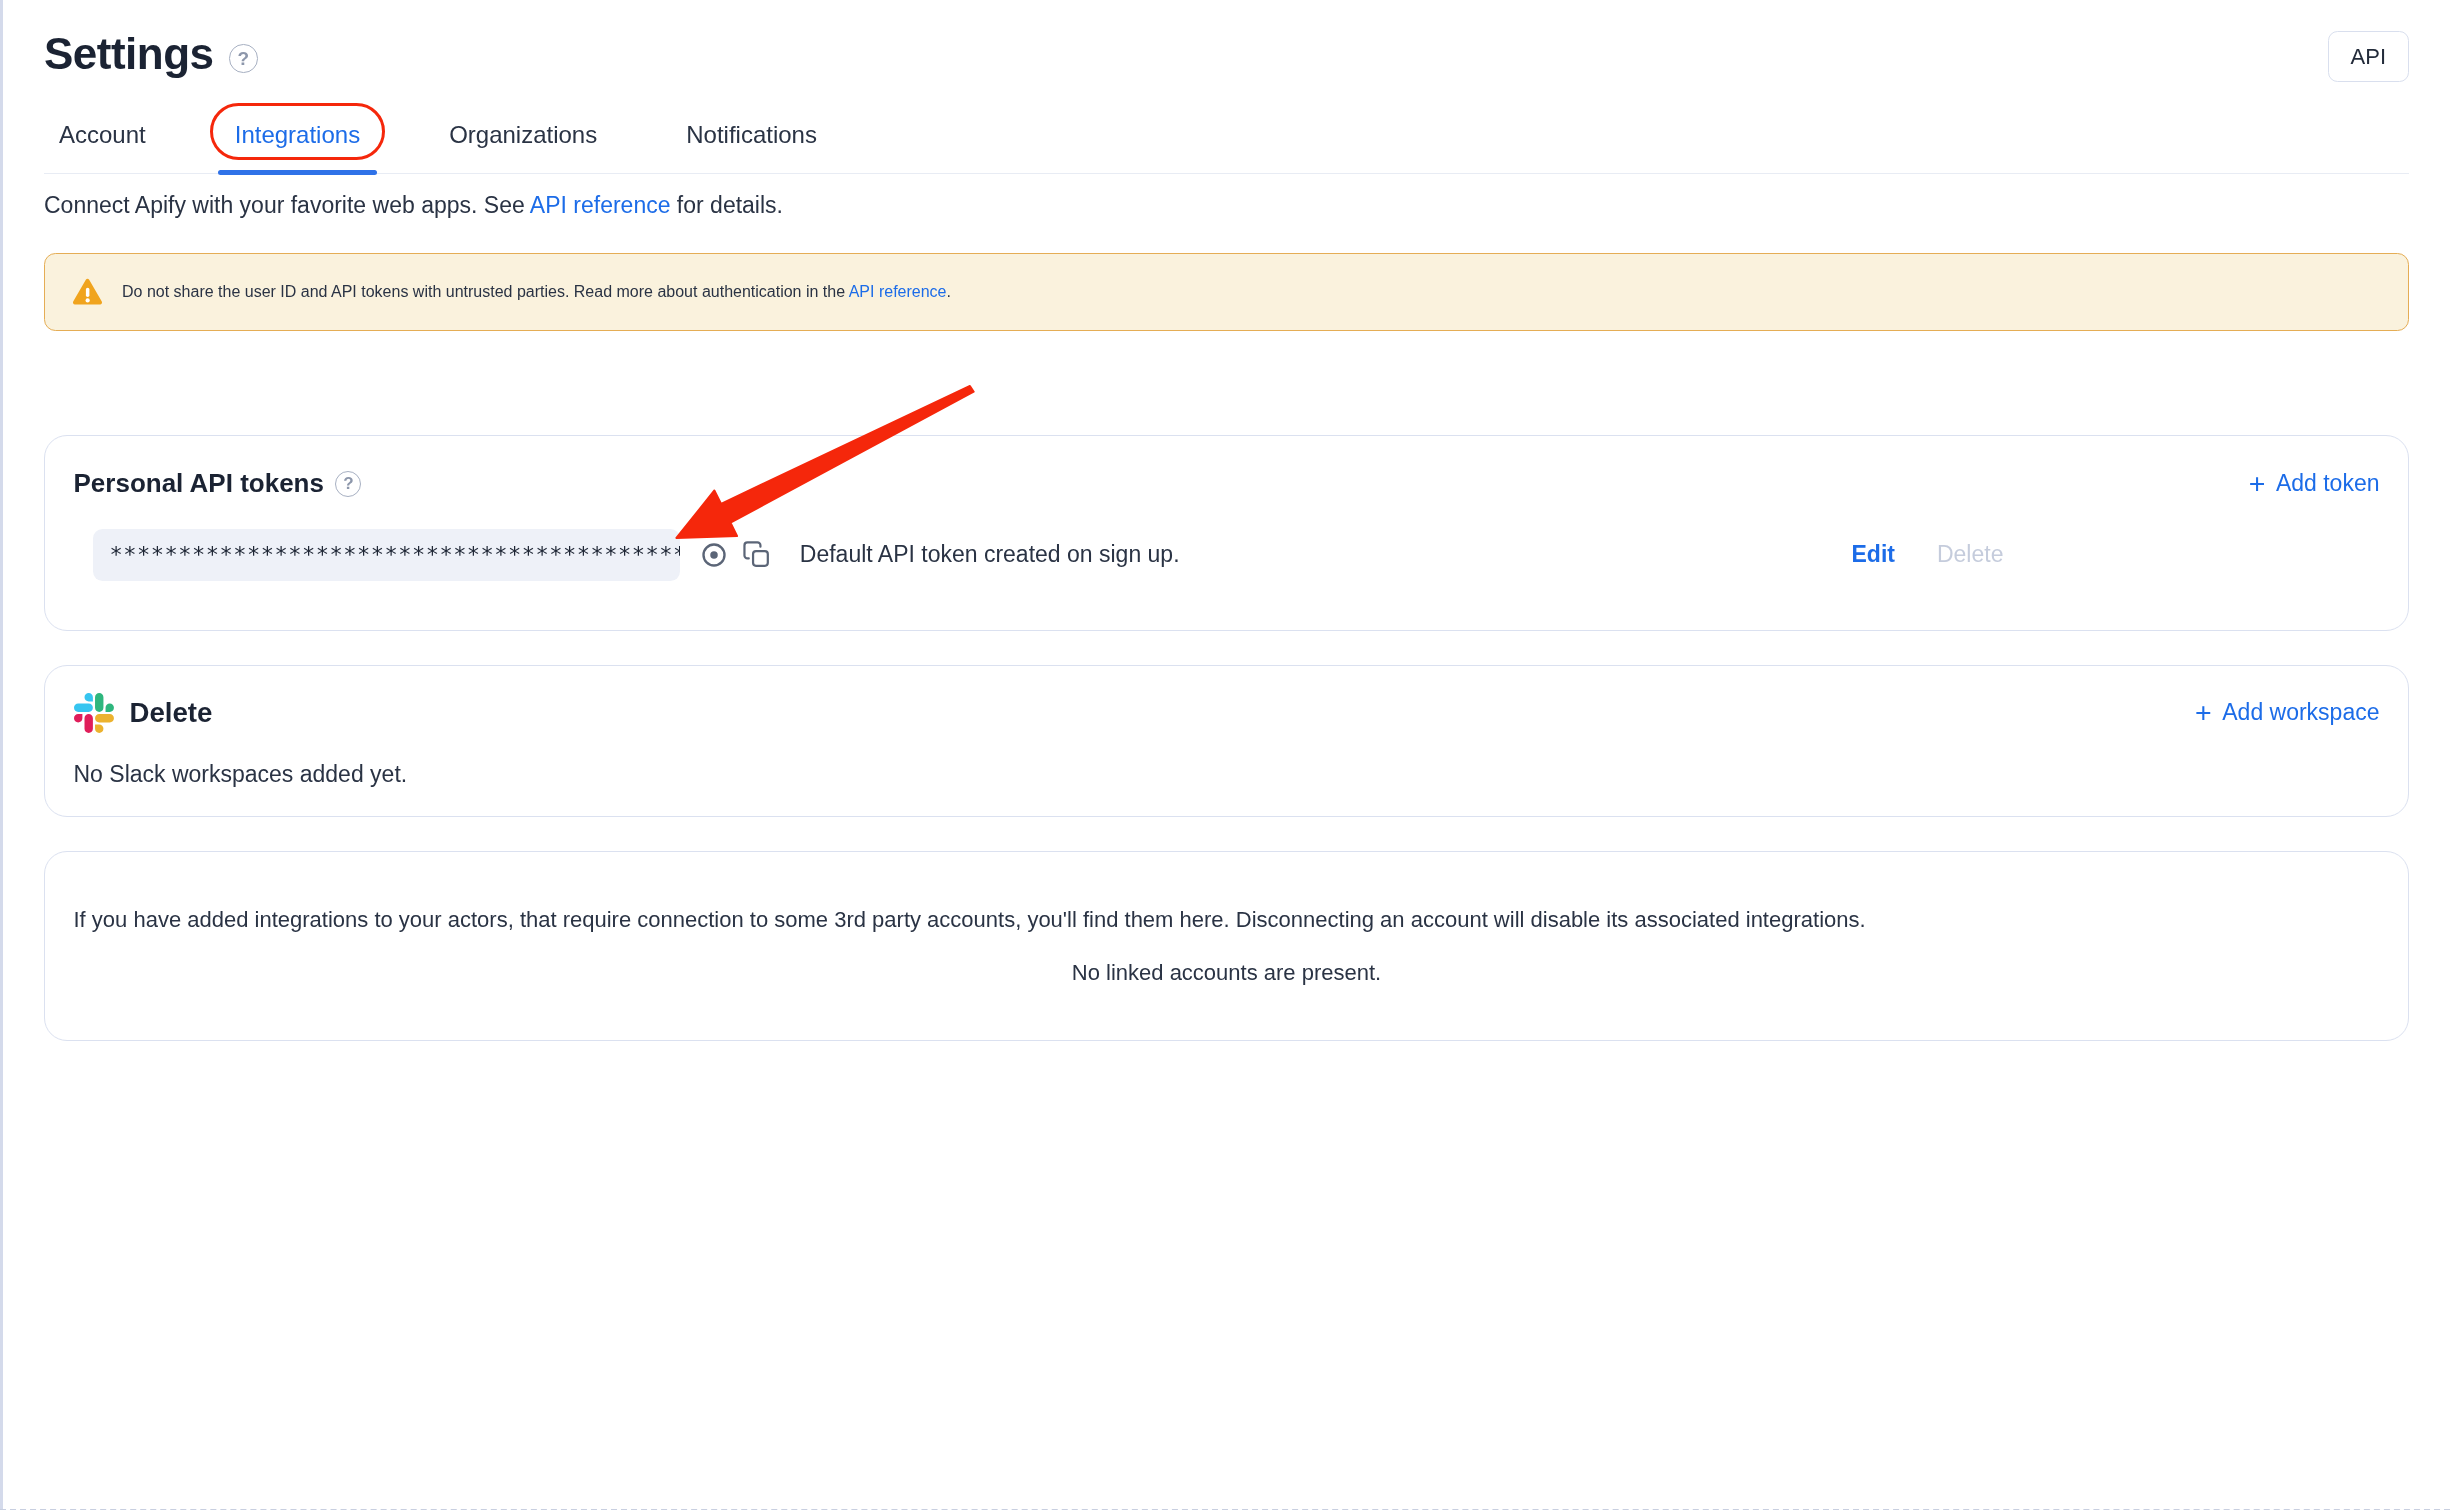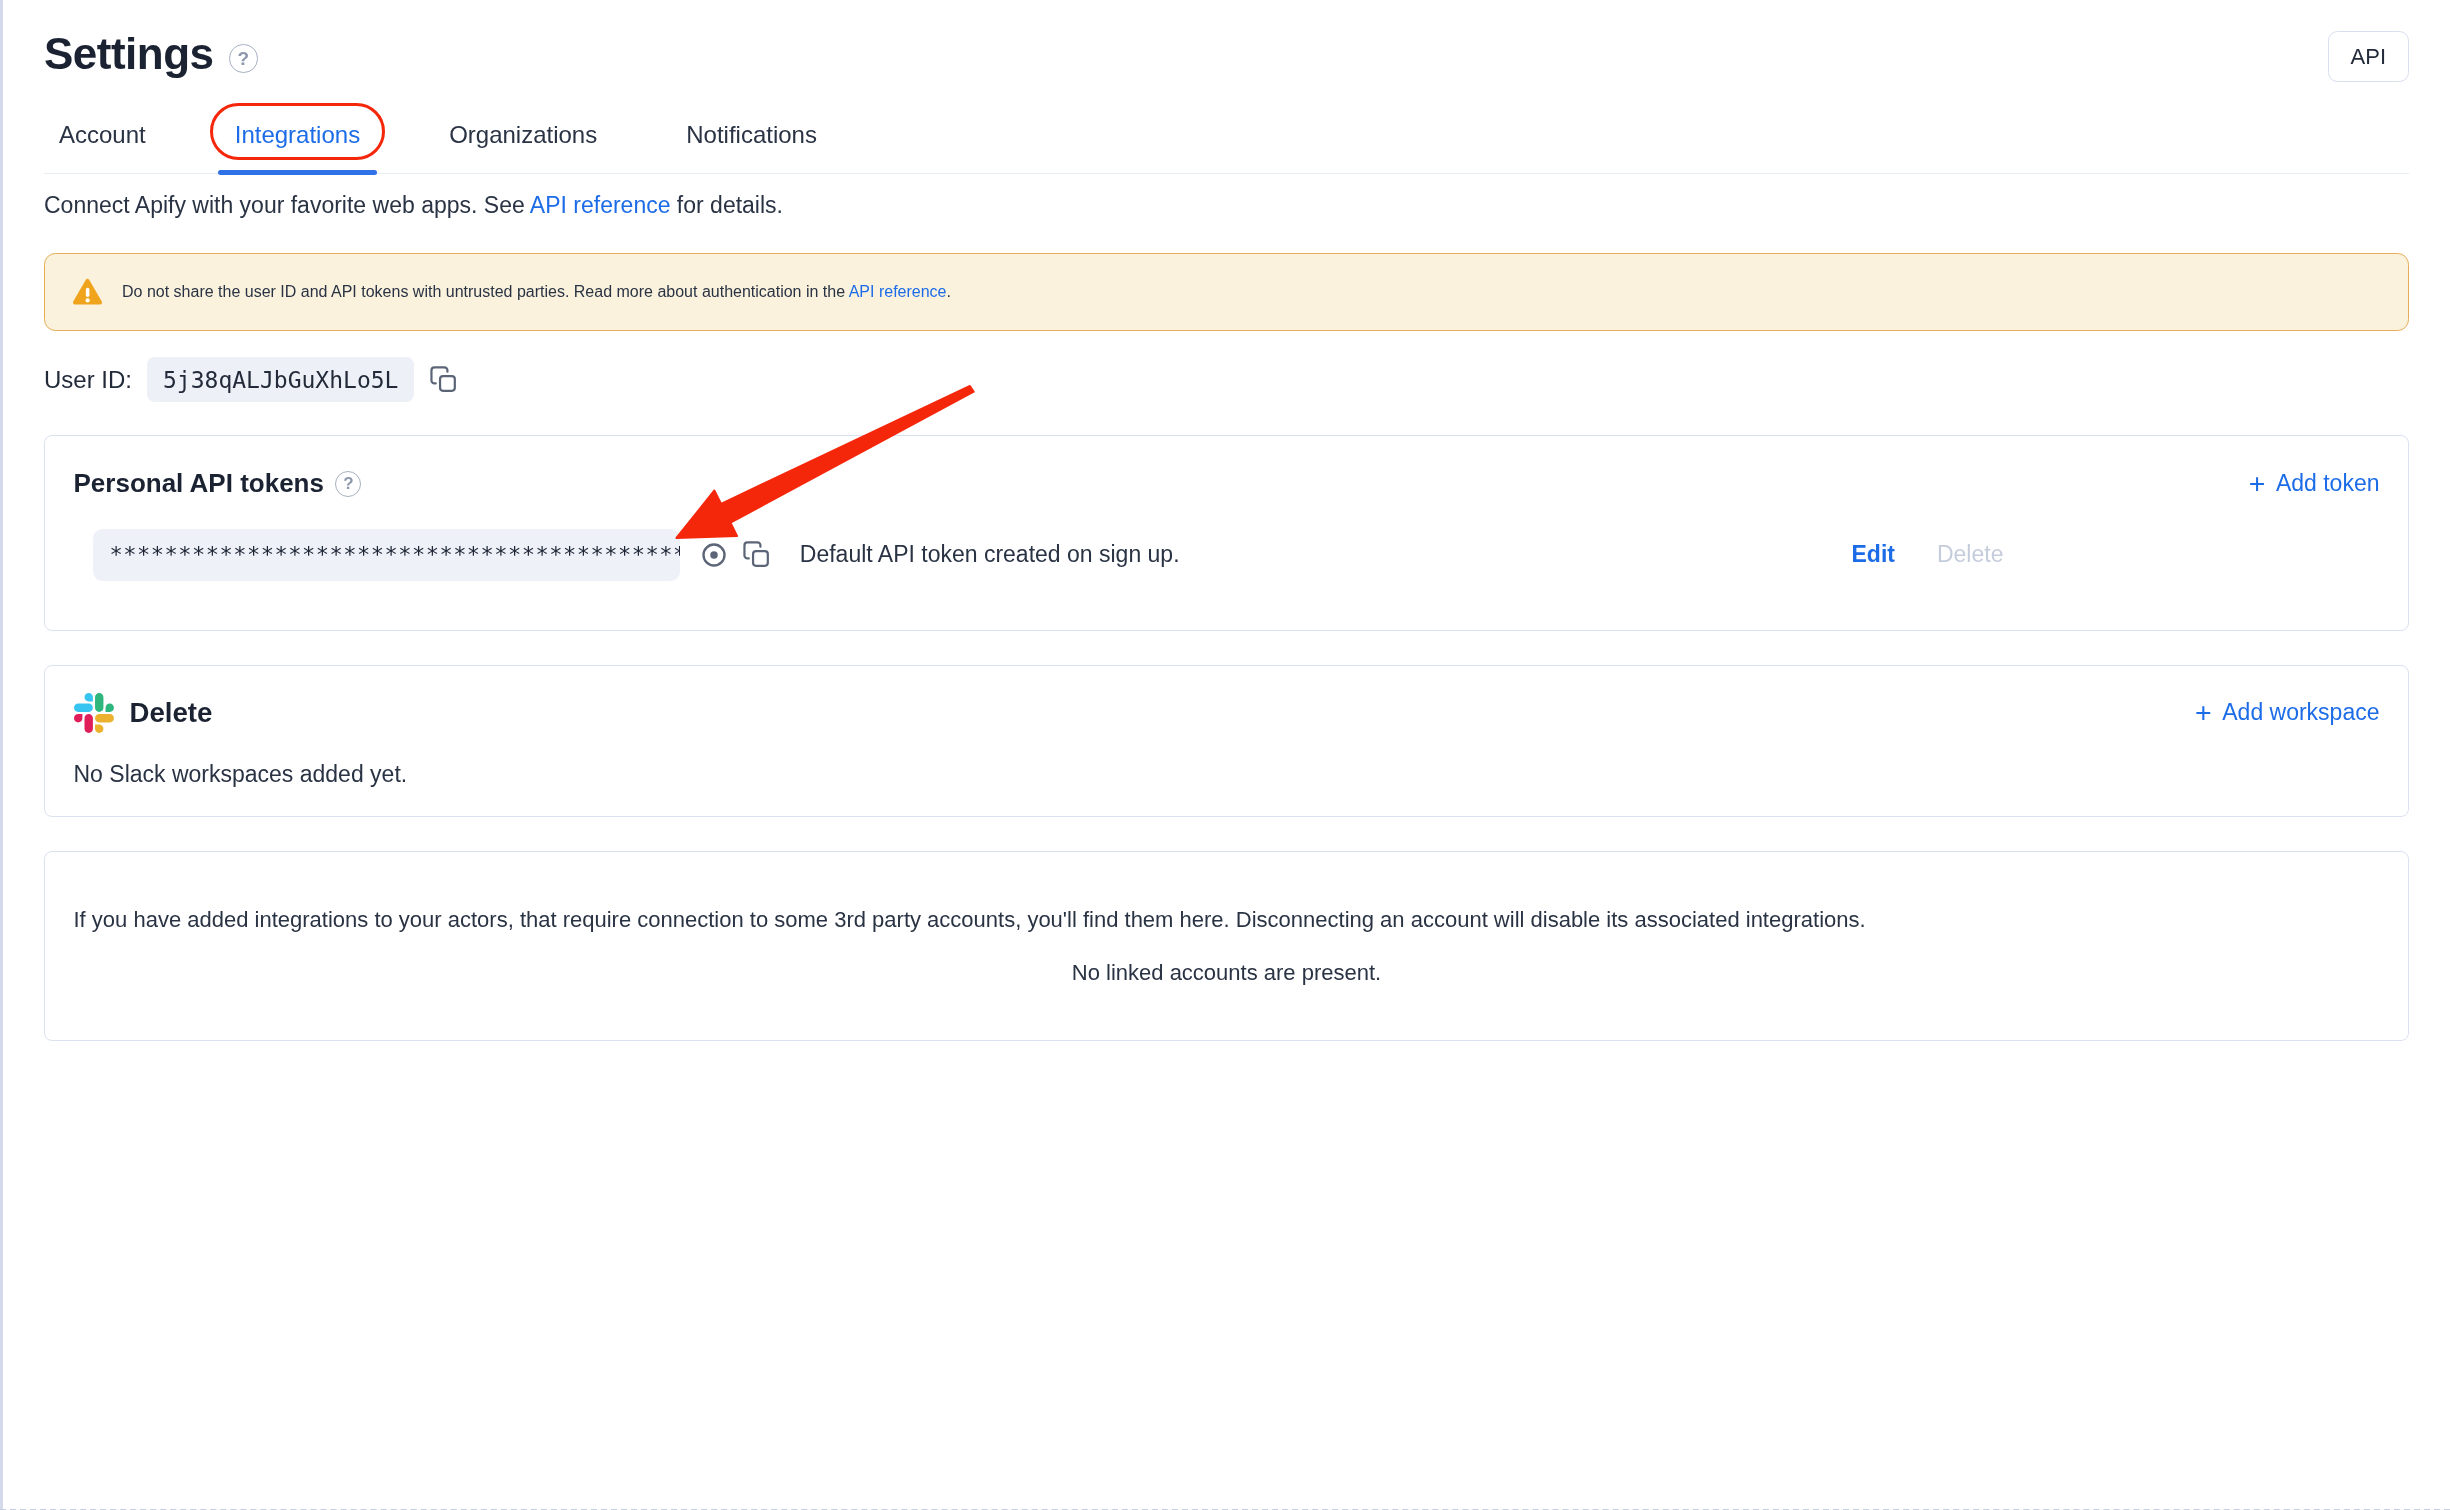--- a/index.html
+++ b/index.html
@@ -47,21 +47,21 @@
 
   
   .userid { position:absolute; top:355px; left:44px; height:49px; display:flex; align-items:center; gap:15px; font-size:24px; }
   .mono-pill {
     background:#eef0f7; border-radius:7.6px; padding:9.5px 16px;
     font-family:"DejaVu Sans Mono", monospace; font-size:23px; color:#232b3a;
   }
   .icon-btn { background:none; border:none; cursor:pointer; display:inline-flex; align-items:center; padding:0; }
 
   
-  .card { position:absolute; left:44px; right:41px; background:#fff; border:1.9px solid #dbe1f0; border-radius:8px; }
+  .card { position:absolute; left:44px; right:41px; background:#fff; border:1.9px solid #dbe1f0; border-radius:23px; }
   .card-header { display:flex; align-items:center; }
   .card-title { font-size:26px; font-weight:700; color:#1b2333; }
   .add-link { margin-left:auto; display:inline-flex; align-items:center; gap:10.5px; color:#1c6ce8; font-size:23px; font-weight:500; cursor:pointer; }
   .plus-glyph { font-size:28.5px; font-weight:500; line-height:1; }
 
   .card-tokens { top:435px; height:196px; padding:32px 28.5px; }
   .token-row { display:flex; align-items:center; margin-top:30px; margin-left:19px; }
   .token-pill {
     width:587px; background:#eef1f8; border:none; border-radius:9.5px; padding:13.3px 17px;
     font-family:"DejaVu Sans Mono", monospace; font-size:22px; letter-spacing:0.5px;
@@ -125,32 +125,20 @@
         <path d="M13.15 3.3c-.5-.9-1.8-.9-2.3 0L2.2 18.2c-.5.9.17 2.05 1.15 2.05h17.3c.98 0 1.65-1.15 1.15-2.05L13.15 3.3z" fill="#f0a41e"></path>
         <rect x="10.9" y="8.8" width="2.4" height="6.3" rx="1.2" fill="#ffffff"></rect>
         <circle cx="12.1" cy="17.4" r="1.45" fill="#ffffff"></circle>
       </svg>
     </span>
     <span>
       <span>Do not share the user ID and API tokens with untrusted parties. Read more about authentication in the </span><a class="link">API reference</a><span>.</span>
     </span>
   </div>
 
-  <div class="userid">
-    <span>User ID:</span>
-    <span class="mono-pill">5j38qALJbGuXhLo5L</span>
-    <button class="icon-btn" title="">
-      <span style="display:inline-flex;">
-        <svg width="29.5" height="29.5" viewBox="0 0 24 24" fill="none" stroke="#5b6577" stroke-width="1.8" stroke-linecap="round" stroke-linejoin="round">
-          <rect x="9" y="9" width="12" height="12" rx="2.4"></rect>
-          <path d="M5.5 15H4.4A2.4 2.4 0 0 1 2 12.6V4.4A2.4 2.4 0 0 1 4.4 2h8.2A2.4 2.4 0 0 1 15 4.4v1.1"></path>
-        </svg>
-      </span>
-    </button>
-  </div>
 
   <div class="card card-tokens">
     <div class="card-header">
       <span class="card-title">Personal API tokens</span>
       <span class="help-icon" style="width:26px;height:26px;font-size:17px;vertical-align:1.9px;">?</span>
       <span class="add-link">
         <span class="plus-glyph">+</span>
         <span>Add token</span>
       </span>
     </div>

